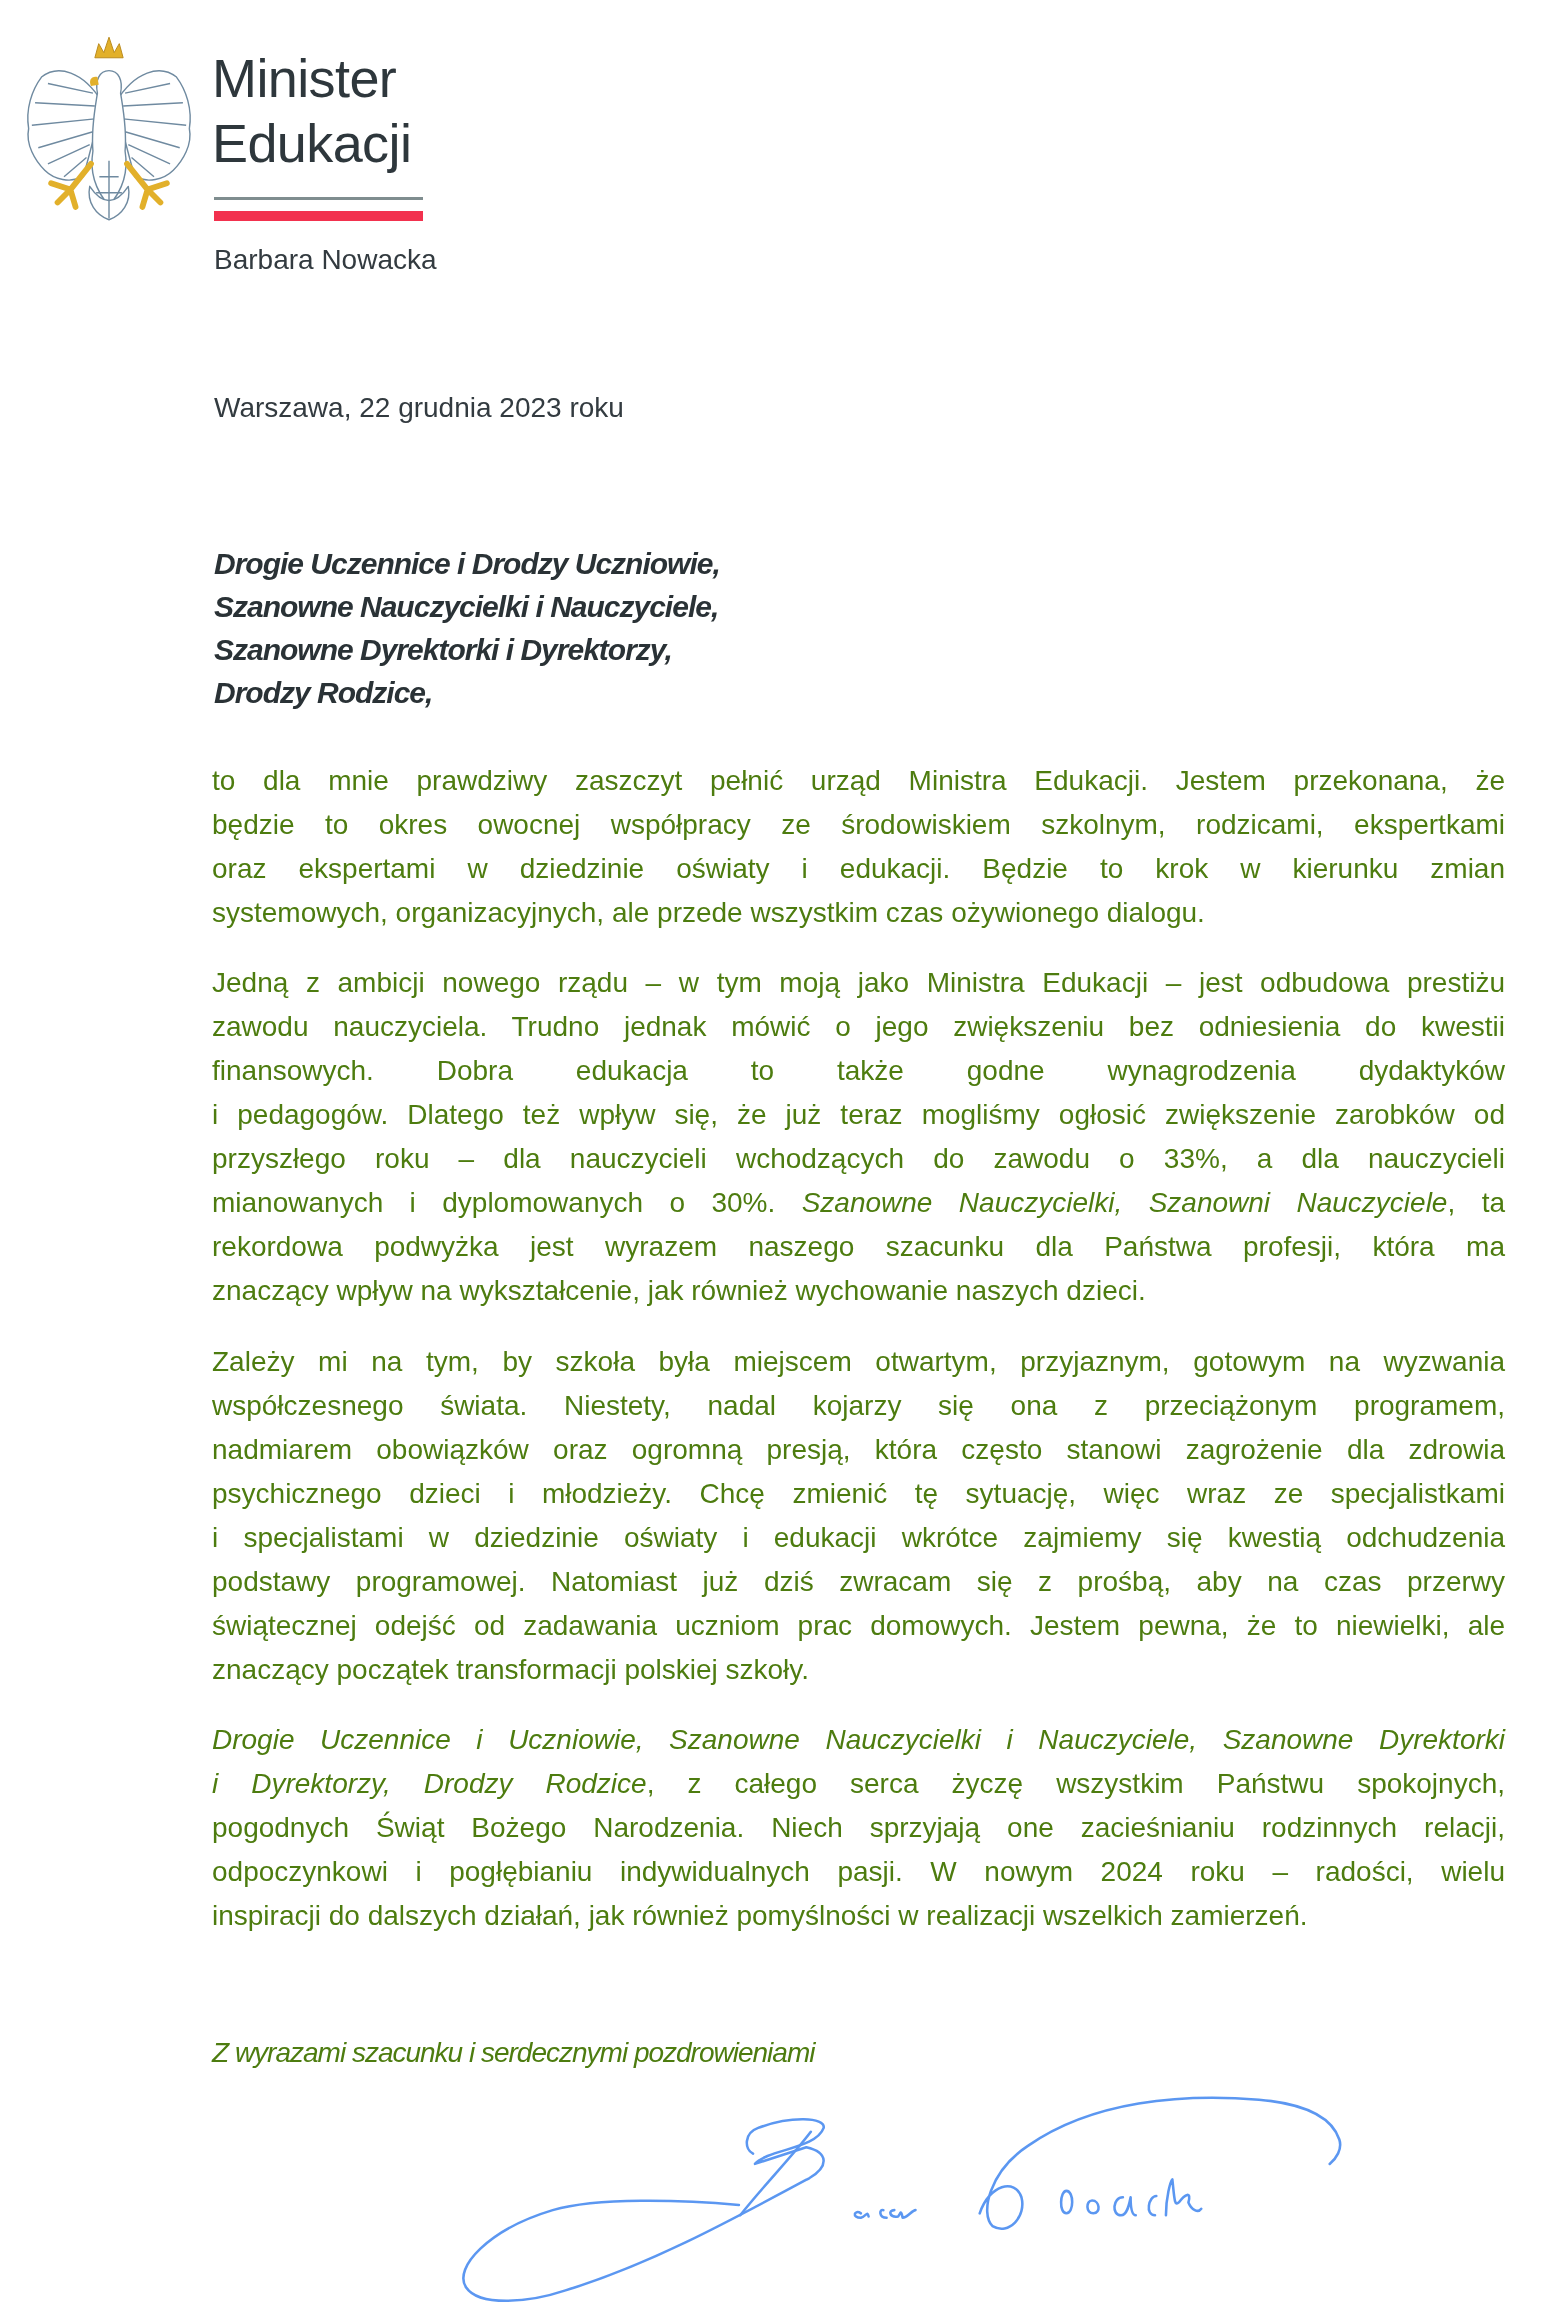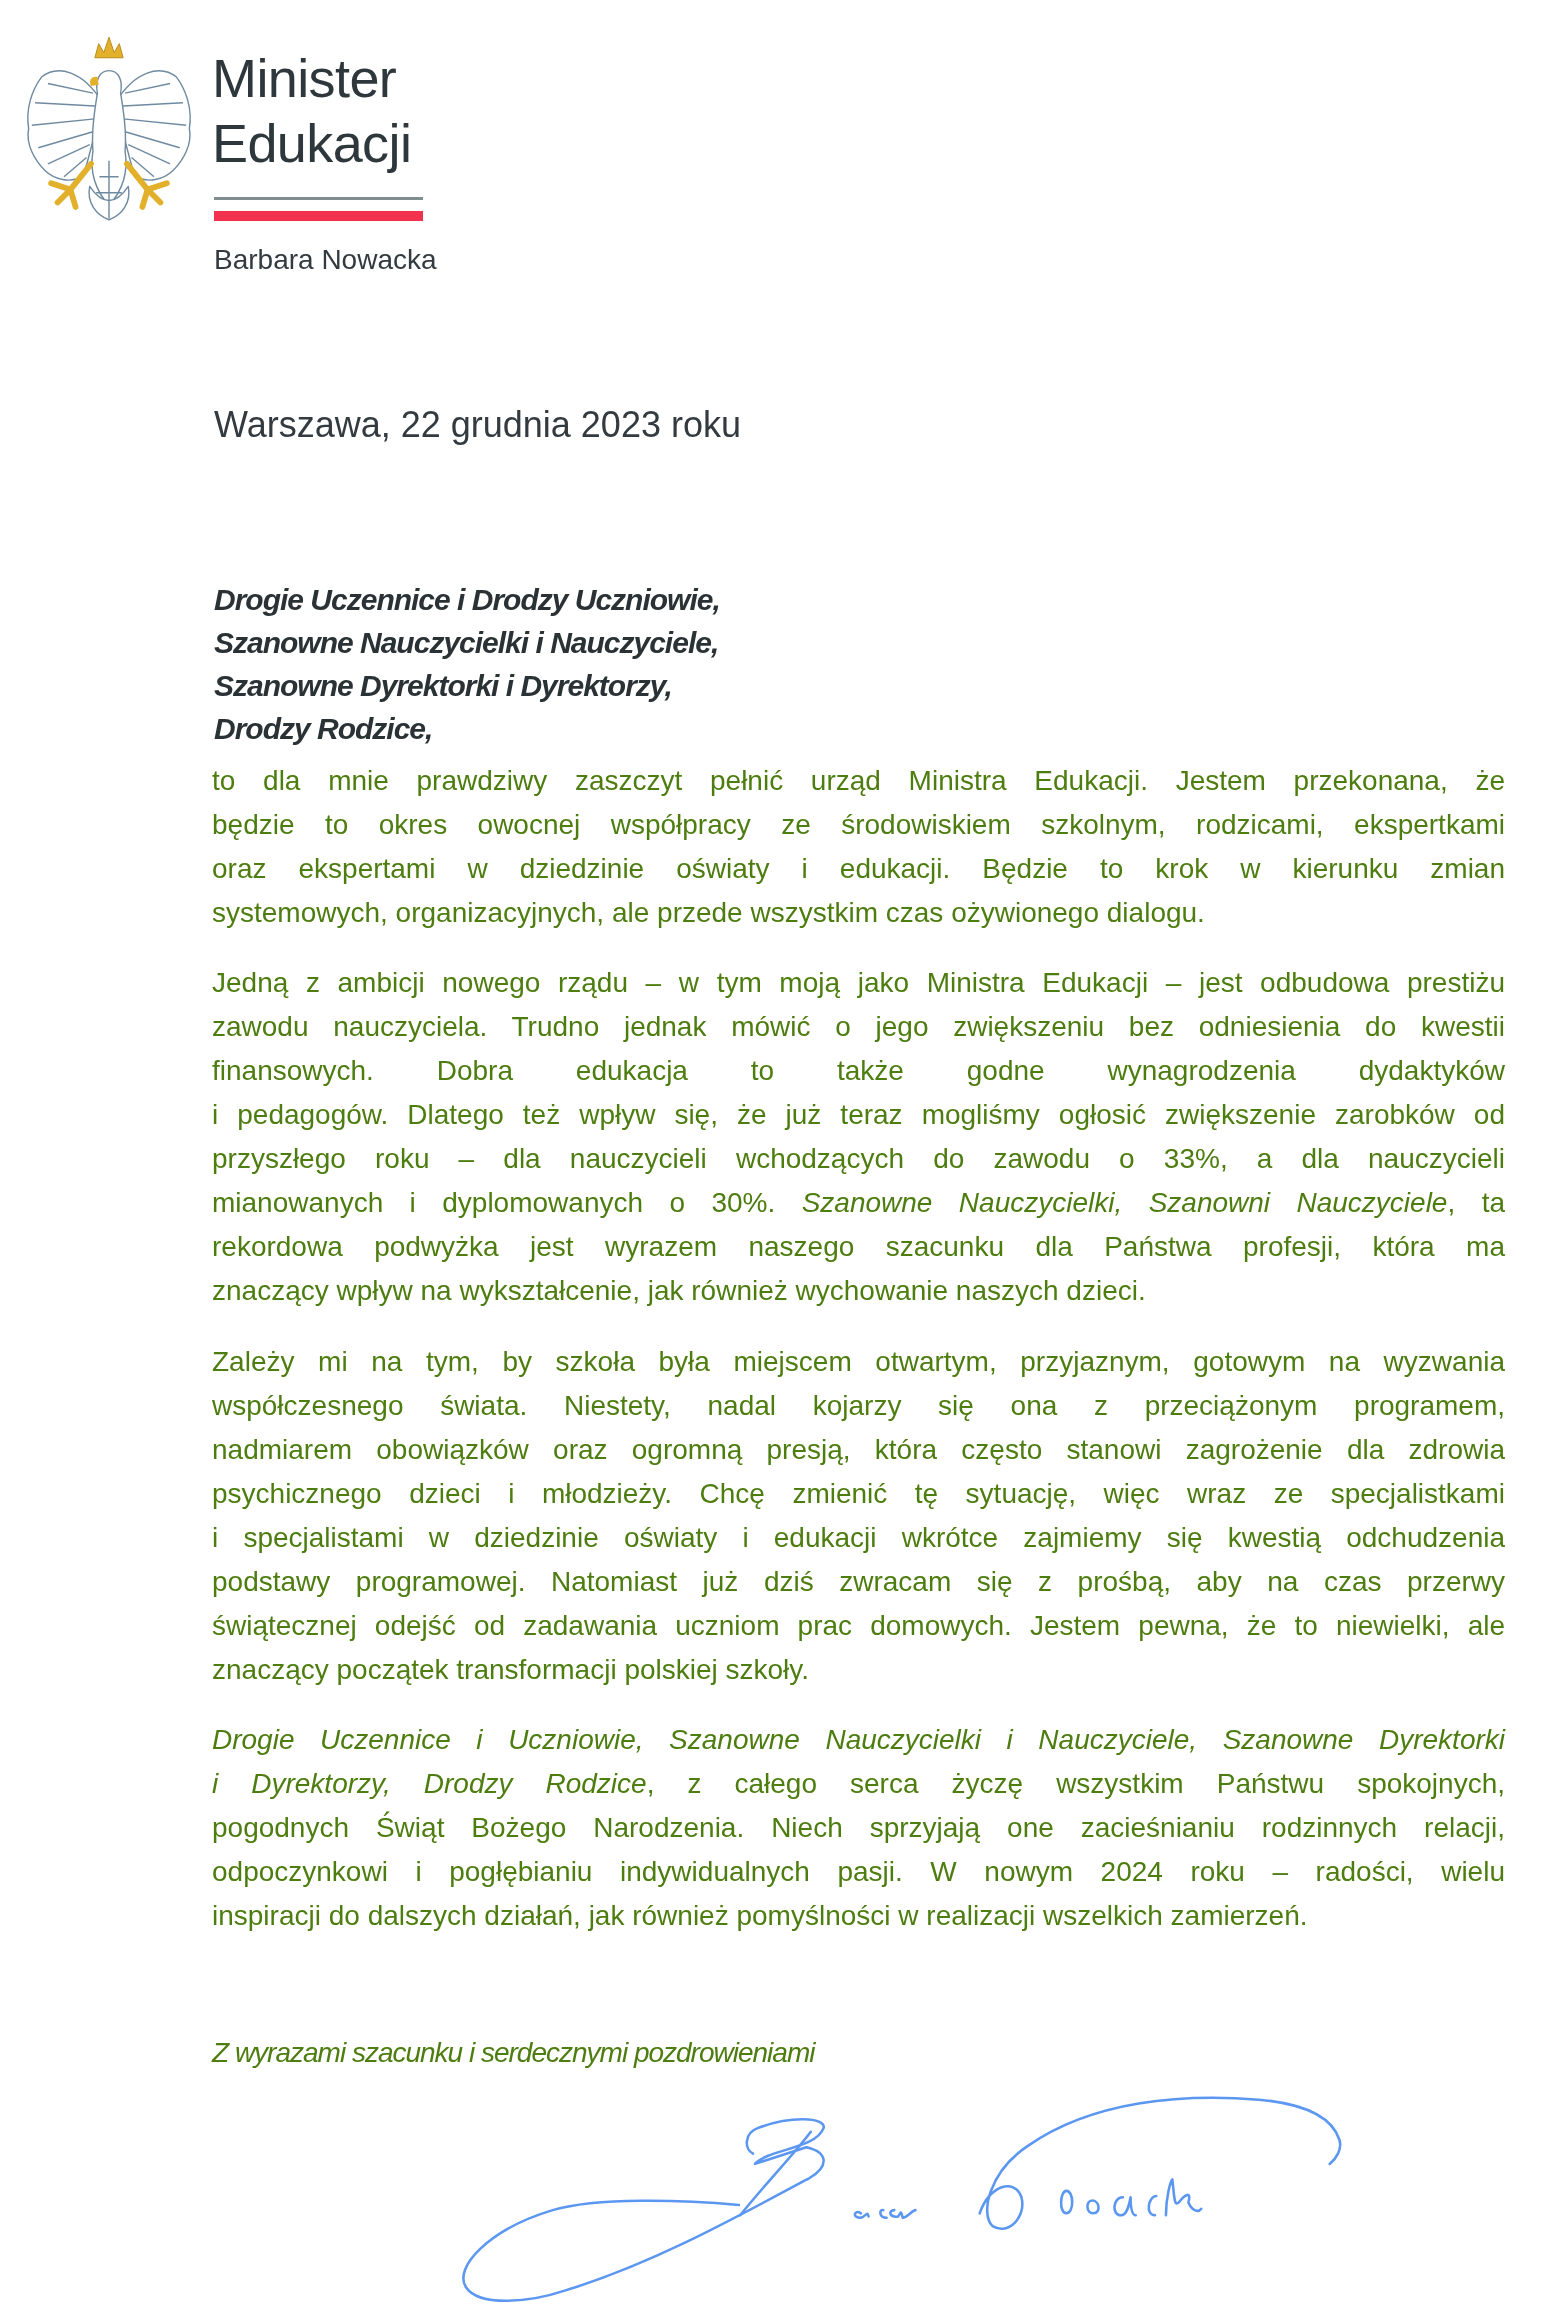--- a/index.html
+++ b/index.html
@@ -6,23 +6,23 @@
   body { width: 1560px; height: 2319px; position: relative; overflow: hidden;
          font-family: "Liberation Sans", "DejaVu Sans", sans-serif; color: #2b3338; }
   .abs { position: absolute; }
   #eagle { left: 19px; top: 32px; width: 180px; height: 193px; }
   .brand { left: 212px; font-size: 54px; line-height: 64px; color: #2e373c; letter-spacing: -0.6px; }
   #brand-1 { top: 46px; }
   #brand-2 { top: 111px; }
   #rule-gray { left: 214px; top: 197px; width: 209px; height: 3.2px; background: #7f8d8f; }
   #rule-red { left: 214px; top: 211px; width: 209px; height: 10.3px; background: #f2314e; }
   #name { left: 214px; top: 240px; font-size: 28px; line-height: 39px; color: #333b40; text-align: center; }
-  #date { left: 214px; top: 405px; font-size: 36px; line-height: 39px; color: #333b40; }
+  #date { left: 214px; top: 388px; font-size: 28px; line-height: 39px; color: #333b40; }
   #salutation { left: 214px; top: 542px; width: 771px; font-size: 30px; line-height: 43px;
-                font-style: italic; font-weight: bold; color: #2a3236; letter-spacing: -1px; margin-top: 36px; }
+                font-style: italic; font-weight: bold; color: #2a3236; letter-spacing: -1px; }
   .para { left: 212px; width: 1293px; font-size: 28px; line-height: 44px; color: #4d7c0f; }
   .line { display: block; white-space: nowrap; text-align: justify; text-align-last: justify; height: 44px; overflow: visible; }
   .line.last { text-align-last: left; }
   .line span.it { font-style: italic; margin-top: 44px; }
   #p1 { top: 759px; }
   #p2 { top: 961px; }
   #p3 { top: 1340px; }
   #p4 { top: 1718px; }
   #closing { left: 212px; top: 2033px; font-size: 28px; line-height: 39px; font-style: italic; color: #4d7c0f; letter-spacing: -1px; }
   #signature { left: 0; top: 2056px; width: 1560px; height: 262px; }

